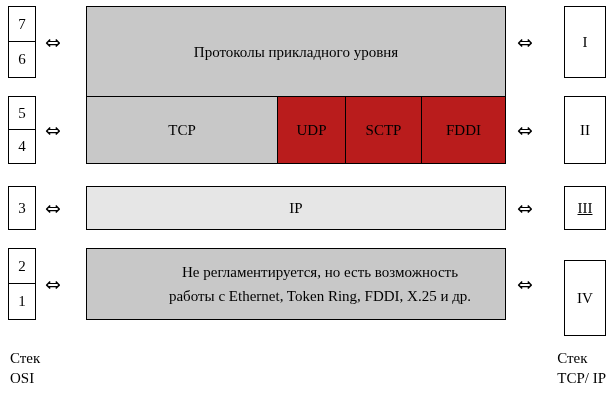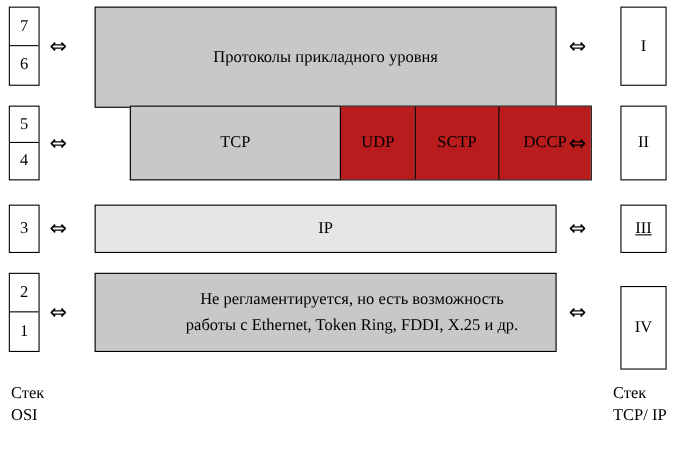--- a/index.html
+++ b/index.html
@@ -124,25 +124,25 @@
   <div class="arrow" style="left:512px; top:33px;">⇔</div>
   <div class="roman-box" style="top:6px; height:72px;">
     <div class="osi-single">I</div>
   </div>
 
   <div class="osi-stack" style="top:96px; height:68px;">
     <div class="osi-cell top">5</div>
     <div class="osi-cell">4</div>
   </div>
   <div class="arrow" style="left:40px; top:121px;">⇔</div>
-  <div class="block shade-dark" style="left:86px; top:96px; width:420px; height:68px;margin-left:32px;">
+  <div class="block shade-dark" style="left:86px; top:96px; width:420px; height:68px;">
     <span style="position:absolute; left:0; top:0; width:190px; height:100%; display:flex; align-items:center; justify-content:center;">TCP</span>
     <div class="row2-inner" style="left:190px; width:68px;">UDP</div>
     <div class="row2-inner" style="left:258px; width:76px;">SCTP</div>
-    <div class="row2-inner" style="left:334px; width:84px;">DCCP</div>
+    <div class="row2-inner" style="left:334px; width:84px;">FDDI</div>
   </div>
   <div class="arrow" style="left:512px; top:121px;">⇔</div>
   <div class="roman-box" style="top:96px; height:68px;margin-left:17px;">
     <div class="osi-single">II</div>
   </div>
 
   <div class="osi-stack" style="top:186px; height:44px;">
     <div class="osi-single">3</div>
   </div>
   <div class="arrow" style="left:40px; top:199px;">⇔</div>

